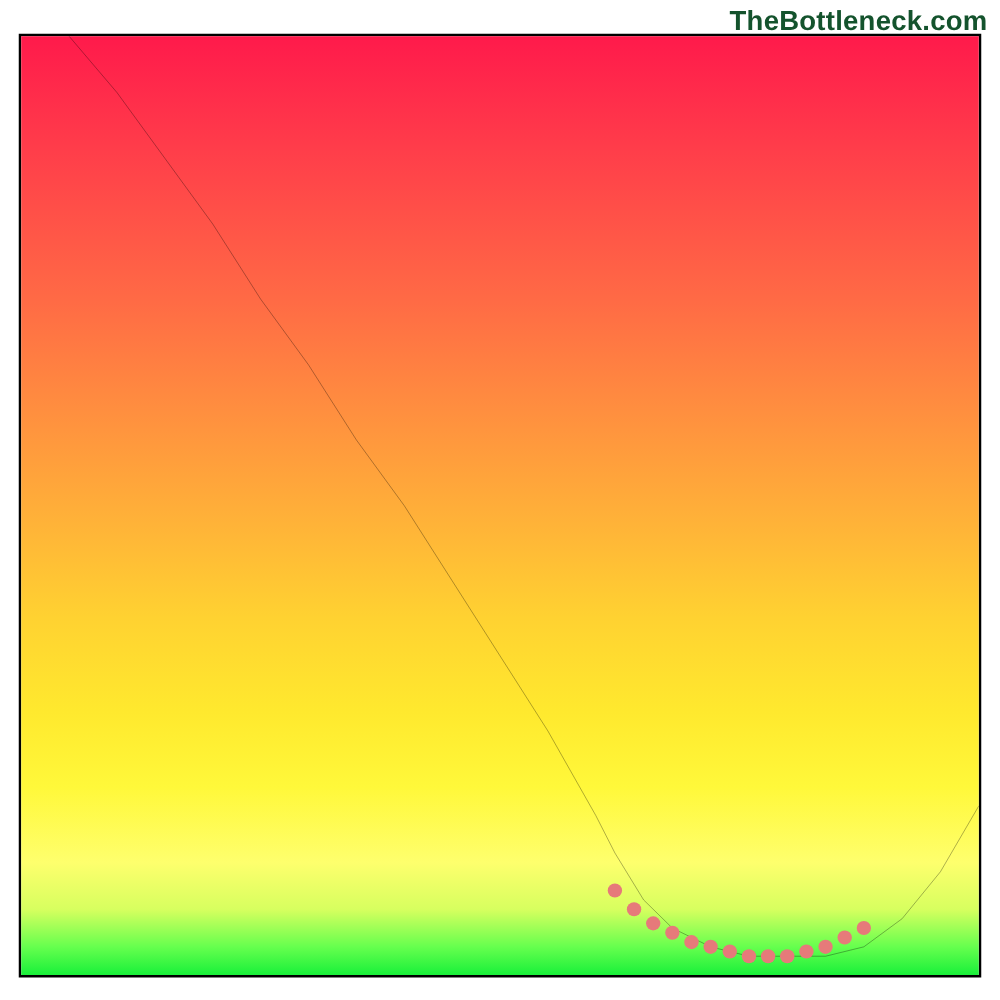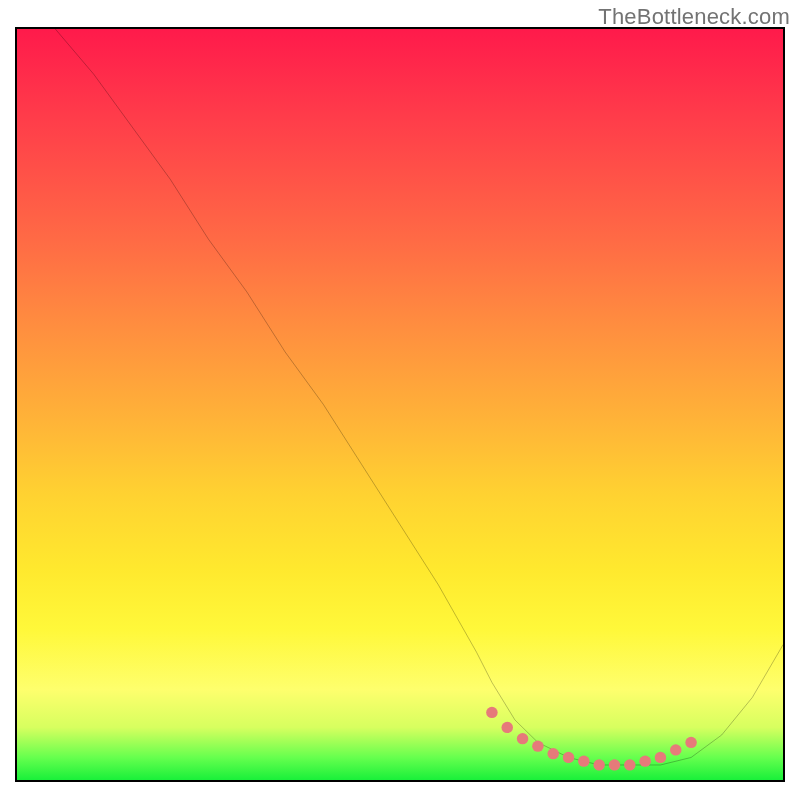--- a/index.html
+++ b/index.html
@@ -14,22 +14,22 @@
   .stage {
     position: relative;
     width: 800px;
     height: 800px;
   }
   .watermark {
     position: absolute;
     top: 4px;
     right: 10px;
     font-size: 22px;
-    font-weight: 400;
-    color: #737373;
+    font-weight: 700;
+    color: #14532d;
     letter-spacing: 0.2px;
   }
   .plot {
     position: absolute;
     left: 15px;
     top: 27px;
     width: 770px;
     height: 755px;
     box-sizing: border-box;
     border: 2px solid #000;

